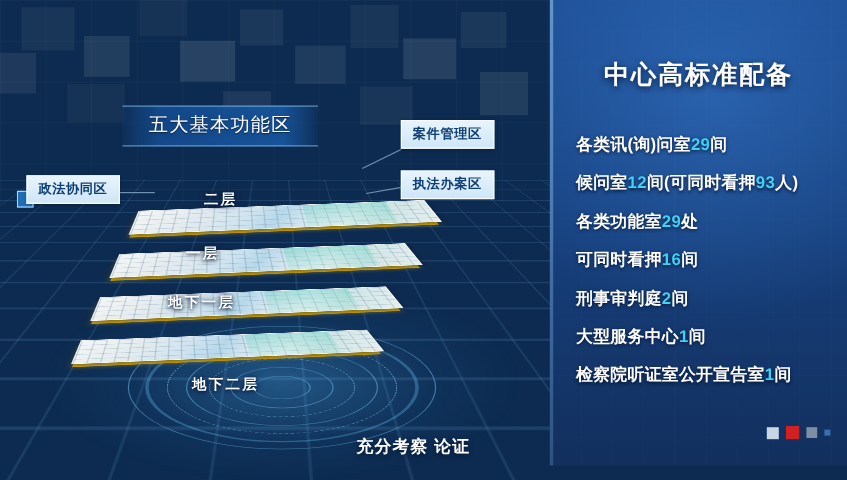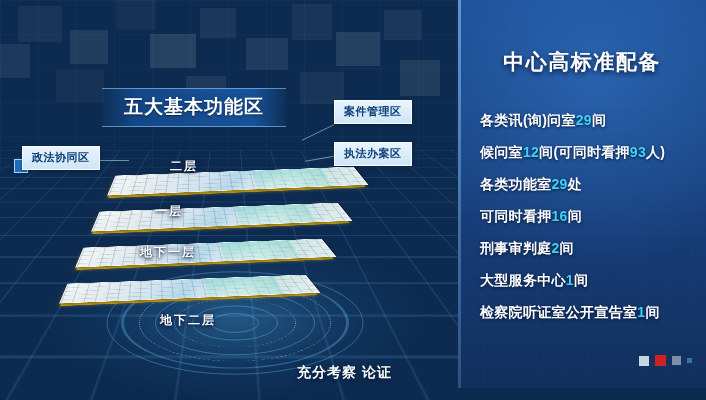--- a/index.html
+++ b/index.html
@@ -63,21 +63,21 @@
   .ring.dashed { border-style: dashed; border-color: rgba(150,230,255,.55); }
   .ring.thick { border-width:3px; border-color: rgba(110,205,255,.30); }
 
   
   .banner-title {
     position:absolute; left:102px; top:88px;
     padding:5px 22px 6px 22px;
     background: linear-gradient(to right, rgba(16,58,110,.25) 0%, rgba(20,74,140,.95) 18%, rgba(24,86,158,.95) 82%, rgba(16,58,110,.25) 100%);
     border-top:1px solid rgba(160,215,255,.55);
     border-bottom:1px solid rgba(160,215,255,.55);
-    color:#ffffff; font-size:19px; font-weight:bold; letter-spacing:1px;
+    color:#ffffff; font-size:16px; font-weight:normal; letter-spacing:1px;
     text-shadow: 0 0 6px rgba(20,60,120,.9), 0 1px 1px rgba(0,0,0,.6);
     white-space:nowrap;
   }
   .tag {
     position:absolute;
     padding:3px 9px 4px 9px;
     background: linear-gradient(to bottom, #e8f4fc 0%, #cfe6f7 100%);
     border:1px solid rgba(255,255,255,.8);
     color:#0e3f76; font-size:11px; font-weight:bold; letter-spacing:.5px;
     white-space:nowrap;

